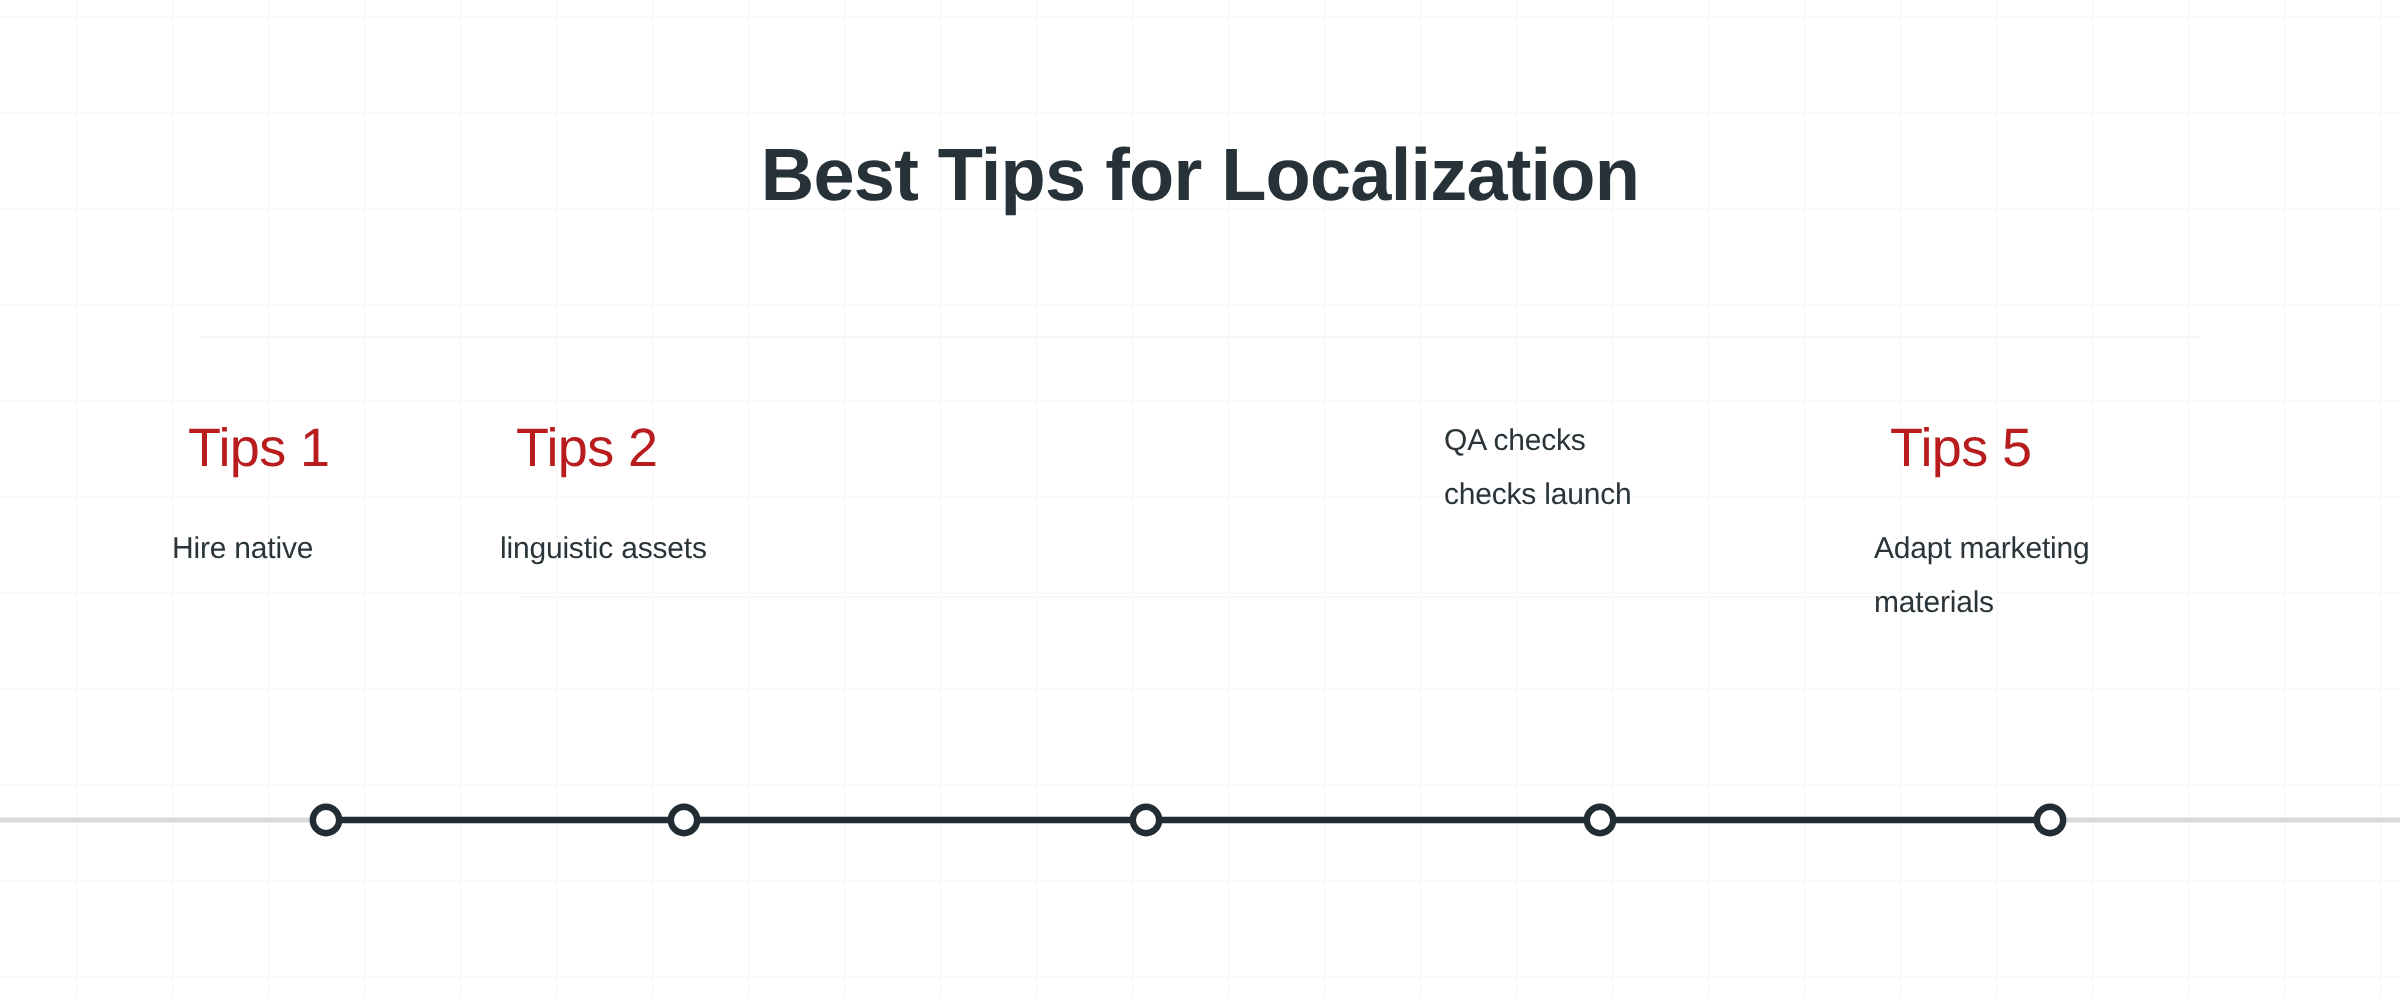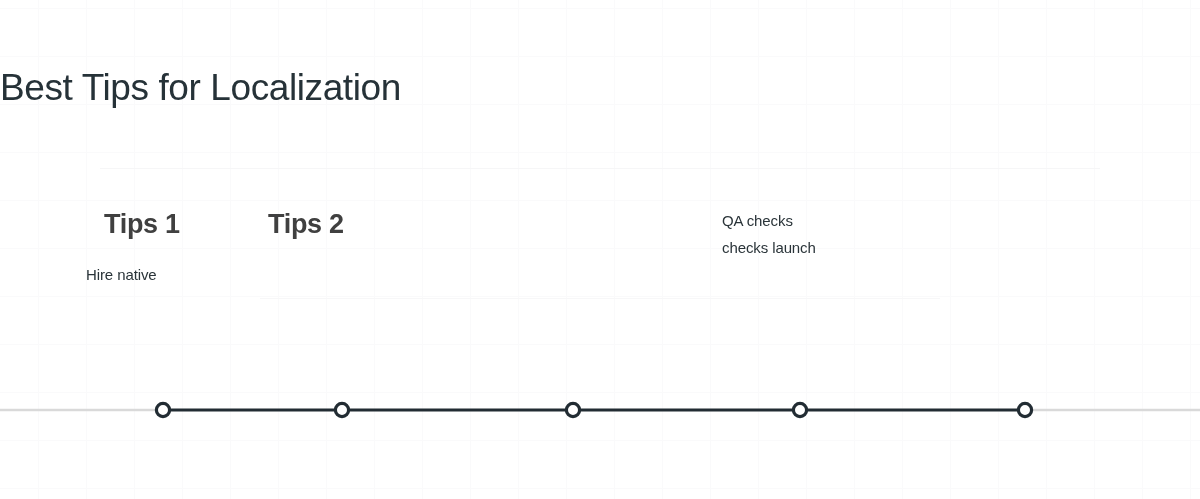--- a/index.html
+++ b/index.html
@@ -42,46 +42,46 @@
     height:1px;
     background:#f7f7f8;
     pointer-events:none;
   }
 
   
   #page-title {
     position:absolute;
     left:0; right:0;
     top:68px;
-    text-align:left;
+    text-align:center;
     font-size:37px;
-    font-weight:normal;
+    font-weight:bold;
     letter-spacing:-0.4px;
     color:#263238;
     line-height:1.1;
   }
 
   
   #tips-row {
     position:absolute;
     left:0; top:208px;
     width:1200px;
     height:120px;
   }
   .tip-col {
     position:absolute;
     top:0;
   }
   .tip-heading {
     font-size:27px;
-    font-weight:bold;
-    color:#404040;
+    font-weight:normal;
+    color:#b91c1c;
     letter-spacing:-0.3px;
     line-height:1.2;
-    margin:0 0 22px 18px;
+    margin:0 0 22px 8px;
     white-space:nowrap;
   }
   .tip-desc {
     font-size:15px;
     font-weight:normal;
     color:#2a3439;
     line-height:1.78;
     letter-spacing:-0.1px;
   }
   .tip-desc span { display:block; white-space:nowrap; }
@@ -108,26 +108,34 @@
 <div id="tips-row">
     <div class="tip-col" style="left: 86px;">
       <div class="tip-heading">Tips 1</div>
       <div class="tip-desc">
         <span>Hire native</span>
       </div>
     </div>
     <div class="tip-col" style="left: 250px;">
       <div class="tip-heading">Tips 2</div>
       <div class="tip-desc">
+        <span>linguistic assets</span>
       </div>
     </div>
     <div class="tip-col" style="left: 722px;">
       <div class="tip-desc">
         <span>QA checks</span>
         <span>checks launch</span>
+      </div>
+    </div>
+    <div class="tip-col" style="left: 937px;">
+      <div class="tip-heading">Tips 5</div>
+      <div class="tip-desc">
+        <span>Adapt marketing</span>
+        <span>materials</span>
       </div>
     </div>
   </div>
 
 <div id="timeline">
     <svg width="1200" height="499">
       <line x1="0" x2="163" y1="410" y2="410" stroke="#d9d9d9" stroke-width="2.6"></line>
       <line x1="1025" x2="1200" y1="410" y2="410" stroke="#d9d9d9" stroke-width="2.6"></line>
       <line x1="163" x2="1025" y1="410" y2="410" stroke="#222c33" stroke-width="3.2"></line>
       <circle cx="163" cy="410" r="6.6" fill="#ffffff" stroke="#222c33" stroke-width="3.2"></circle>

